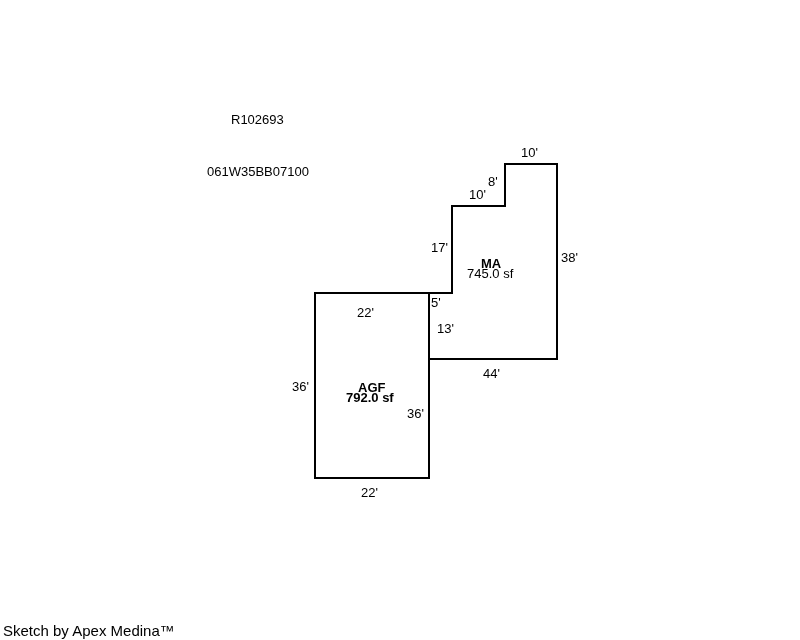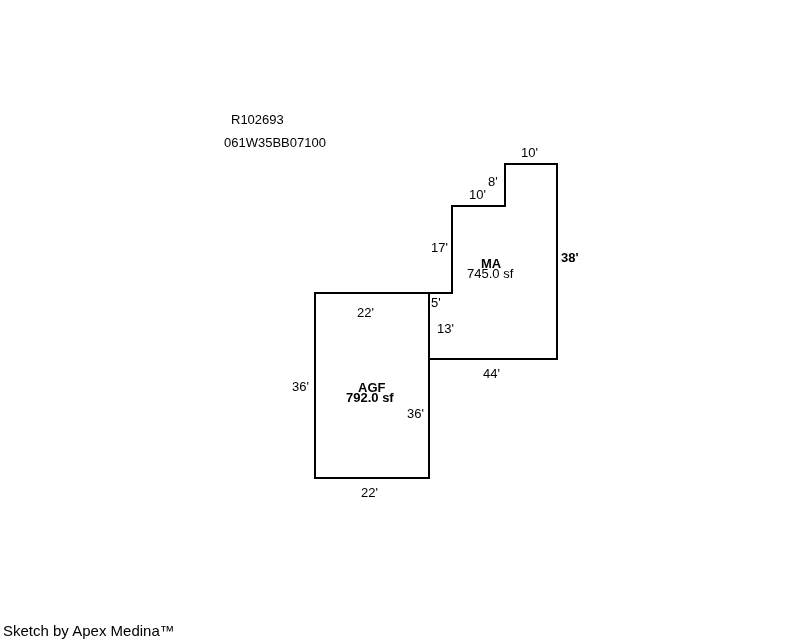--- a/index.html
+++ b/index.html
@@ -37,34 +37,34 @@
     left: 0;
     top: 0;
   }
 </style>
 </head>
 <body>
 
 <div class="page">
 
   <span class="lbl" style="left:231px; top:112px;">R102693</span>
-  <span class="lbl" style="left:207px; top:135px;margin-left:17px;">061W35BB07100</span>
+  <span class="lbl" style="left:207px; top:164px;">061W35BB07100</span>
 
   <svg class="drawing" width="800" height="640" viewBox="0 0 800 640">
 
     <path d="M452,293 L452,206 L505,206 L505,164 L557,164 L557,359 L429,359 L429,293 Z" fill="none" stroke-width="2" stroke="#000000"></path>
 
     <rect x="315" y="293" width="114" height="185" fill="none" stroke-width="2" stroke="#000000"></rect>
   </svg>
 
   <span class="lbl" style="left:521px; top:145px;">10'</span>
   <span class="lbl" style="left:488px; top:174px;">8'</span>
   <span class="lbl" style="left:469px; top:187px;">10'</span>
   <span class="lbl" style="left:431px; top:240px;">17'</span>
-  <span class="lbl" style="left:561px; top:250px;font-weight:bold;">38'</span>
+  <span class="lbl" style="left:561px; top:250px;">38'</span>
   <span class="lbl" style="left:431px; top:295px;">5'</span>
   <span class="lbl" style="left:437px; top:321px;">13'</span>
   <span class="lbl" style="left:483px; top:366px;">44'</span>
 
   <span class="lbl" style="left:481px; top:256px;font-weight:bold;">MA</span>
   <span class="lbl" style="left:467px; top:266px;">745.0 sf</span>
 
   <span class="lbl" style="left:357px; top:305px;">22'</span>
   <span class="lbl" style="left:292px; top:379px;">36'</span>
   <span class="lbl" style="left:407px; top:406px;">36'</span>

